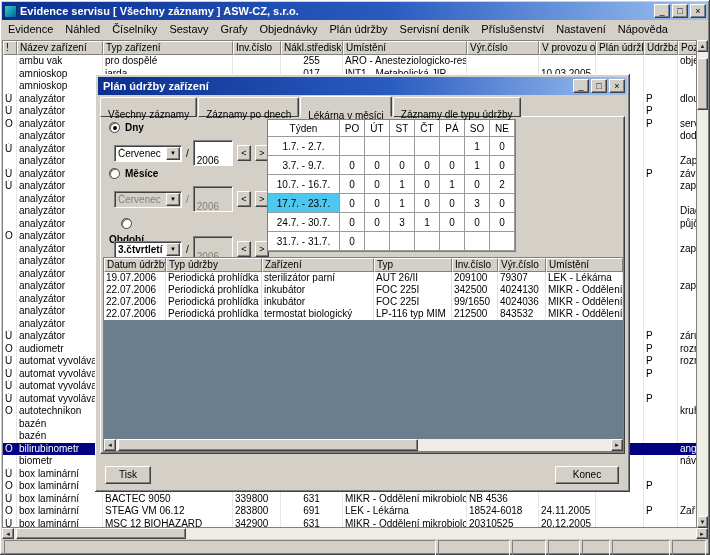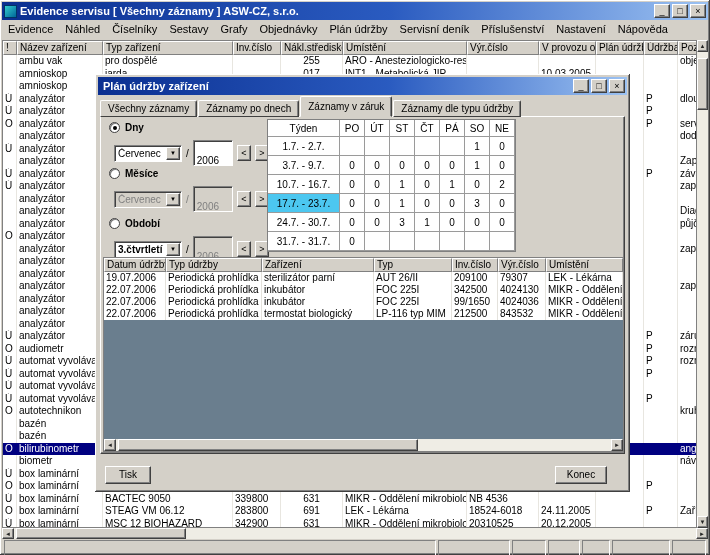--- a/index.html
+++ b/index.html
@@ -44,21 +44,21 @@
   
   #statusbar{position:absolute;left:2px;top:539px;width:706px;height:14px;background:#d4d0c8;display:flex;gap:2px;align-items:stretch;padding:1px 2px 0 2px;}
   .sb-panel{border:1px solid;border-color:#808080 #fff #fff #808080;font-size:9.5px;line-height:11px;padding:12px 4px;white-space:nowrap;overflow:hidden;}
   .sb-fill{flex:1;}
   .sb-gray{color:#808080;}
   
   #dialog{position:absolute;left:95px;top:74px;width:535px;height:418px;background:#d4d0c8;z-index:10;
     box-shadow:inset -1px -1px 0 #404040,inset 1px 1px 0 #fff,inset -2px -2px 0 #808080,inset 2px 2px 0 #d4d0c8;}
   #dlg-titlebar{left:3px;top:3px;right:3px;}
   #dlg-tabs{position:absolute;left:5px;top:22px;height:21px;display:flex;align-items:flex-end;z-index:3;}
-  .tab{margin-right:1px;padding:0 7px;height:17px;line-height:16px;font-size:10px;background:#d4d0c8;
+  .tab{margin-right:1px;padding:9px 7px;height:17px;line-height:16px;font-size:10px;background:#d4d0c8;
     border:1px solid;border-color:#fff #404040 #404040 #fff;box-shadow:inset -1px 0 0 #808080;border-radius:2px 2px 0 0;white-space:nowrap;}
   .tab.active{height:21px;line-height:19px;border-bottom:1px solid #d4d0c8;}
   #dlg-page{position:absolute;left:5px;top:42px;width:525px;height:338px;background:#d4d0c8;z-index:2;
     border:1px solid;border-color:#fff #404040 #404040 #fff;box-shadow:inset -1px -1px 0 #808080,inset 1px 1px 0 #d4d0c8;}
   
   .radio-line{position:absolute;left:8px;display:flex;align-items:center;gap:5px;}
   .radio{width:11px;height:11px;border-radius:50%;background:#fff;border:1px solid #404040;box-shadow:inset 1px 1px 0 #808080;flex:none;}
   .radio.on::after{content:"";display:block;width:4px;height:4px;background:#000;border-radius:50%;margin:2.5px 0 0 2.5px;}
   .radio-label{font-size:10px;font-weight:bold;}
   .combo-line{position:absolute;left:7px;display:flex;align-items:center;gap:4px;margin-left:6px;}
@@ -92,21 +92,21 @@
   .rcell{flex:none;font-size:10px;line-height:12px;padding:0 2px;border-right:1px solid #e4e2dc;overflow:hidden;white-space:nowrap;}
   .rc0{width:62px}.rc1{width:96px}.rc2{width:112px}.rc3{width:78px}.rc4{width:46px}.rc5{width:48px}.rc6{width:77px}
   #rec-filler{flex:1;background:#6a7e8e;}
   #rec-hscroll{flex:none;height:12px;display:flex;}
   #rec-hscroll .sb-btn{width:12px;}
   #rec-hscroll .sb-thumb{top:0;bottom:0;left:2px;width:300px;}
   
   .dlg-btn{position:absolute;height:18px;background:#d4d0c8;border:1px solid;border-color:#fff #404040 #404040 #fff;
     box-shadow:inset -1px -1px 0 #808080;font-size:10px;text-align:center;line-height:16px;}
   #btn-tisk{left:10px;top:392px;width:46px;}
-  #btn-konec{left:460px;top:392px;width:52px;text-align:center;}
+  #btn-konec{left:460px;top:392px;width:64px;text-align:center;}
 </style>
 </head>
 <body>
 
 <div id="window">
 
   <div id="main-titlebar" class="titlebar">
     <div class="appicon"></div>
     <div class="ttl">Evidence servisu [ Všechny záznamy ]   ASW-CZ, s.r.o.</div>
     <div class="tbtns">
@@ -664,21 +664,21 @@
       <div class="tbtns">
         <div class="tb-btn">_</div>
         <div class="tb-btn">□</div>
         <div class="tb-btn">×</div>
       </div>
     </div>
 
     <div id="dlg-tabs">
         <div class="tab">Všechny záznamy</div>
         <div class="tab">Záznamy po dnech</div>
-        <div class="tab active">Záznamy v záruk</div>
+        <div class="tab active">Lékárna v měsíci</div>
         <div class="tab">Záznamy dle typu údržby</div>
       </div>
 
     <div id="dlg-page">
 
       <div class="radio-line" style="top:5px;">
         <div class="radio on"></div>
         <div class="radio-label">Dny</div>
       </div>
       <div class="combo-line" style="top:23px;">
@@ -700,21 +700,21 @@
         <div class="combo">
           <div class="cv">Červenec</div>
           <div class="drop">▼</div>
         </div>
         <div class="slash">/</div>
         <div class="yearbox">2006</div>
         <div class="stepbtn">&lt;</div>
         <div class="stepbtn">&gt;</div>
       </div>
 
-      <div class="radio-line" style="top:101px;">
+      <div class="radio-line" style="top:101px;flex-direction:column;">
         <div class="radio"></div>
         <div class="radio-label">Období</div>
       </div>
       <div class="combo-line" style="top:119px;">
         <div class="combo">
           <div class="cv" style="font-weight:bold">3.čtvrtletí</div>
           <div class="drop">▼</div>
         </div>
         <div class="slash disabled">/</div>
         <div class="yearbox" style="background:#d4d0c8;color:#808080">2006</div>

